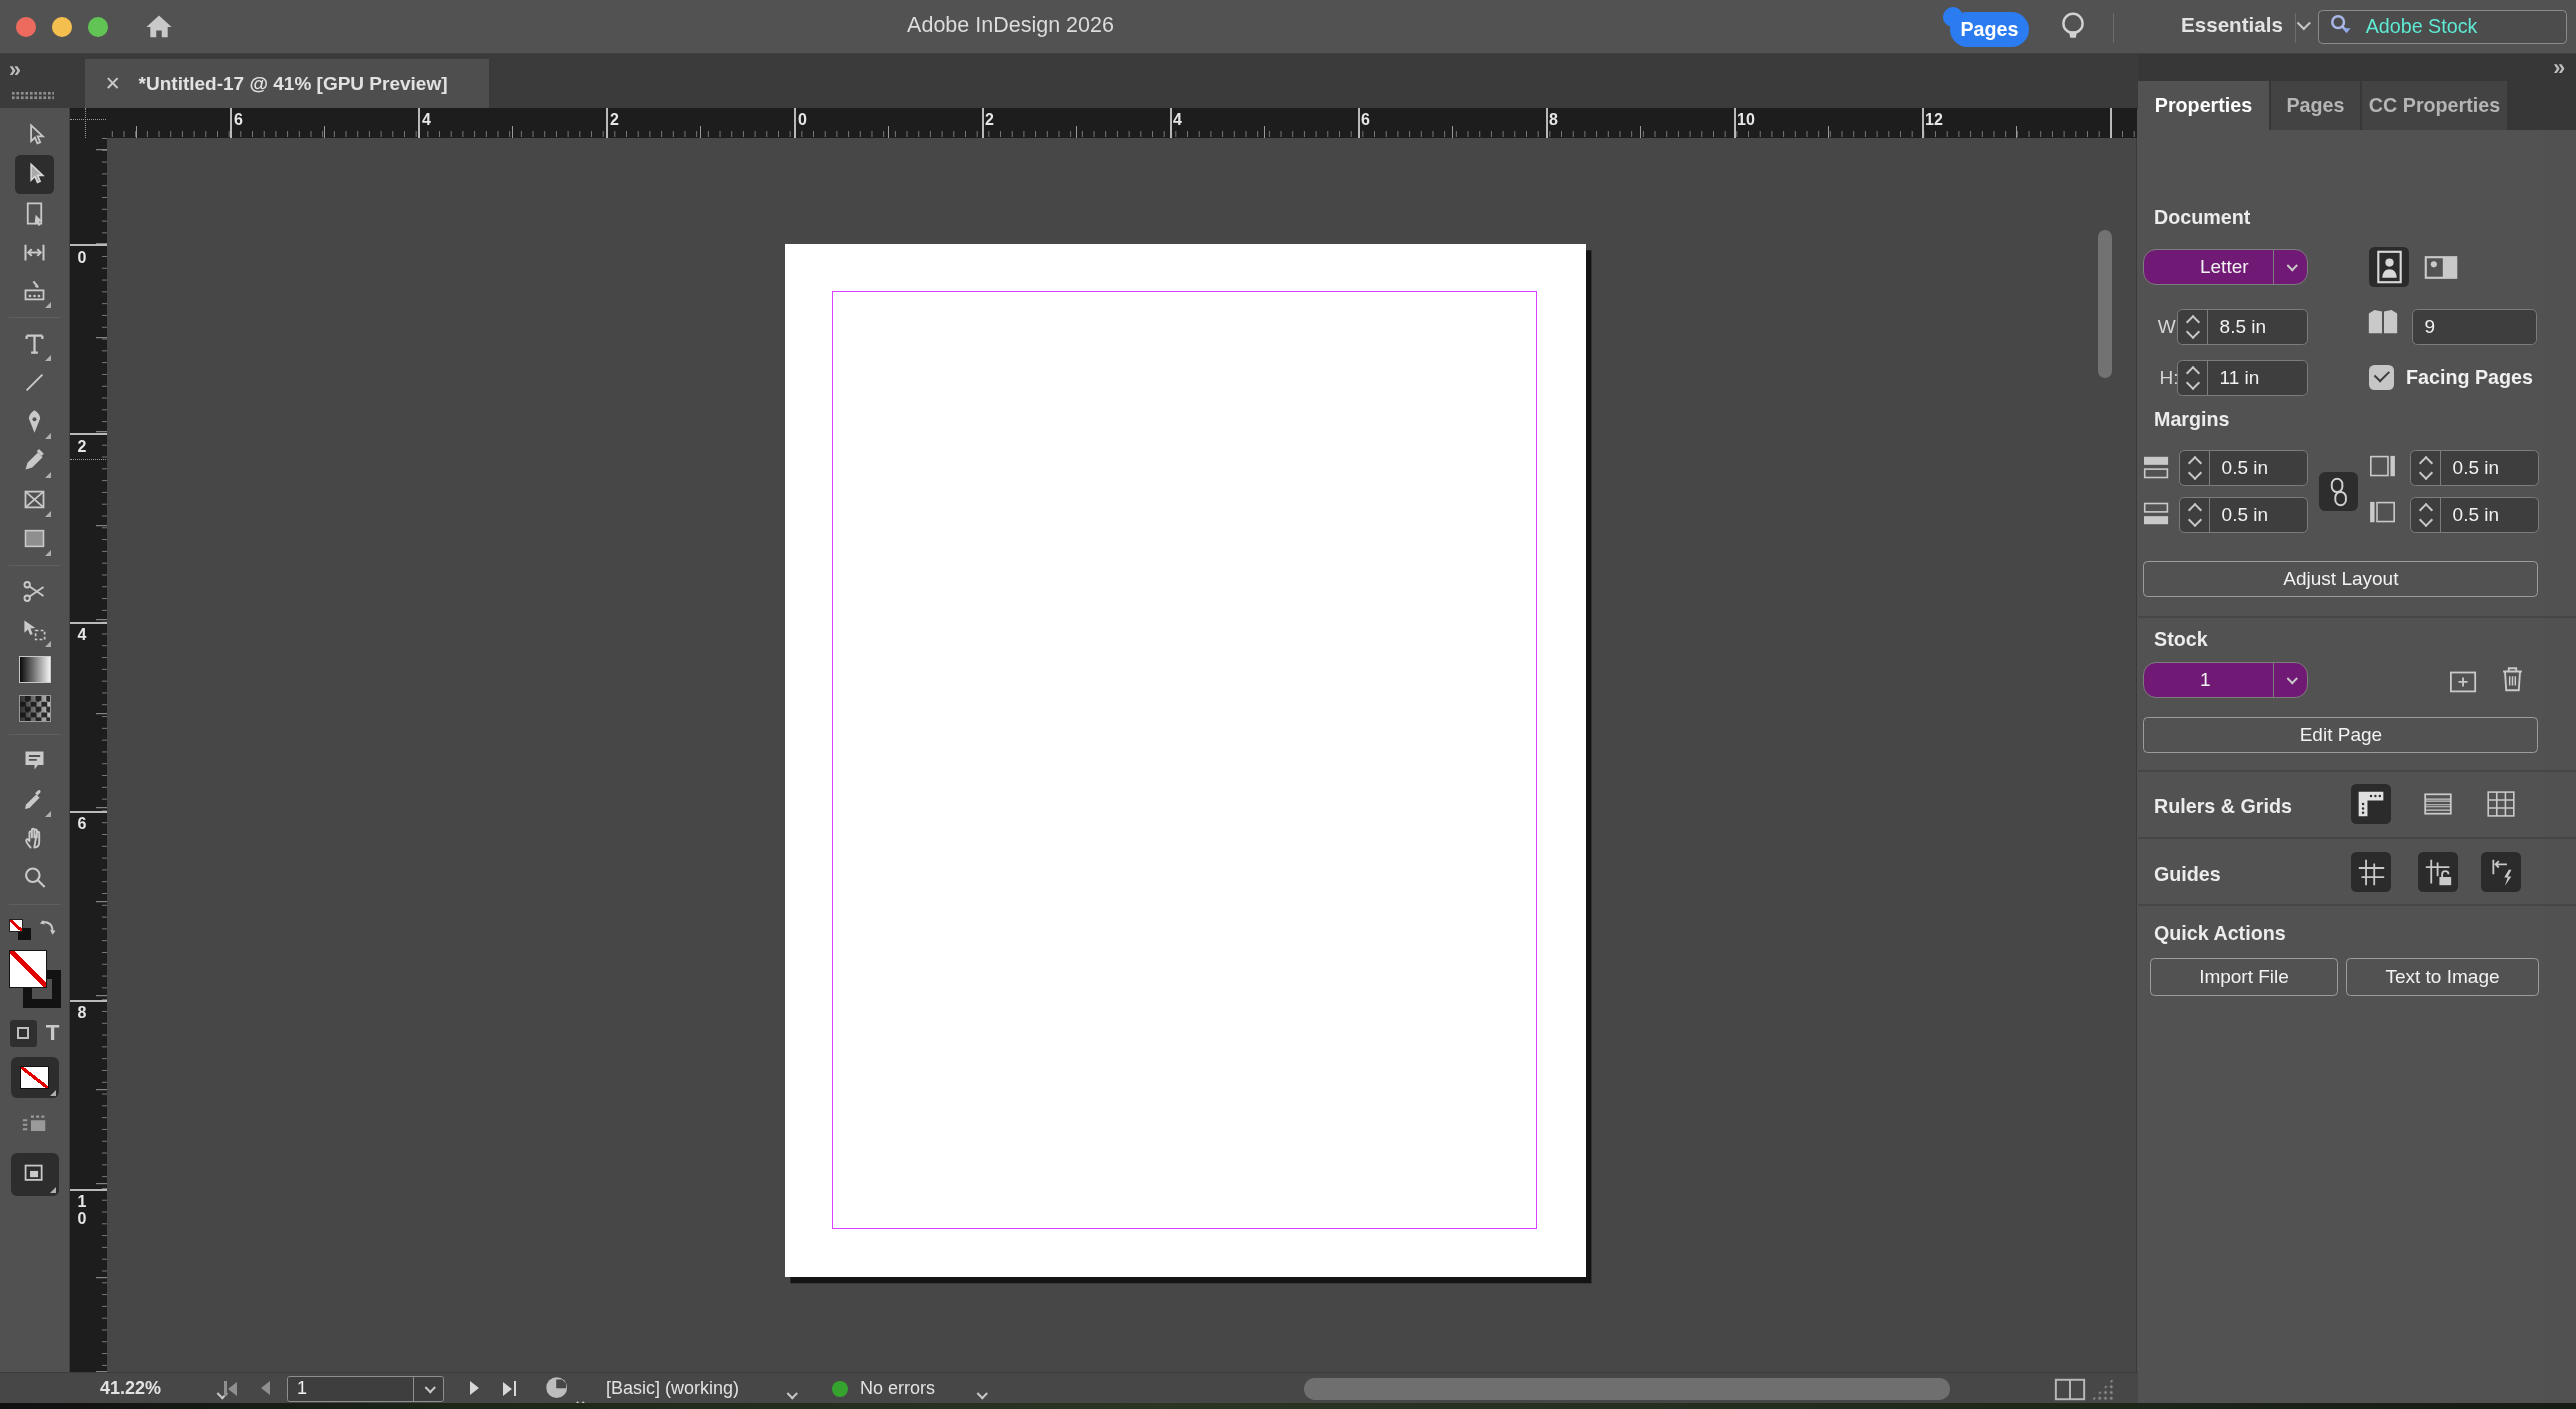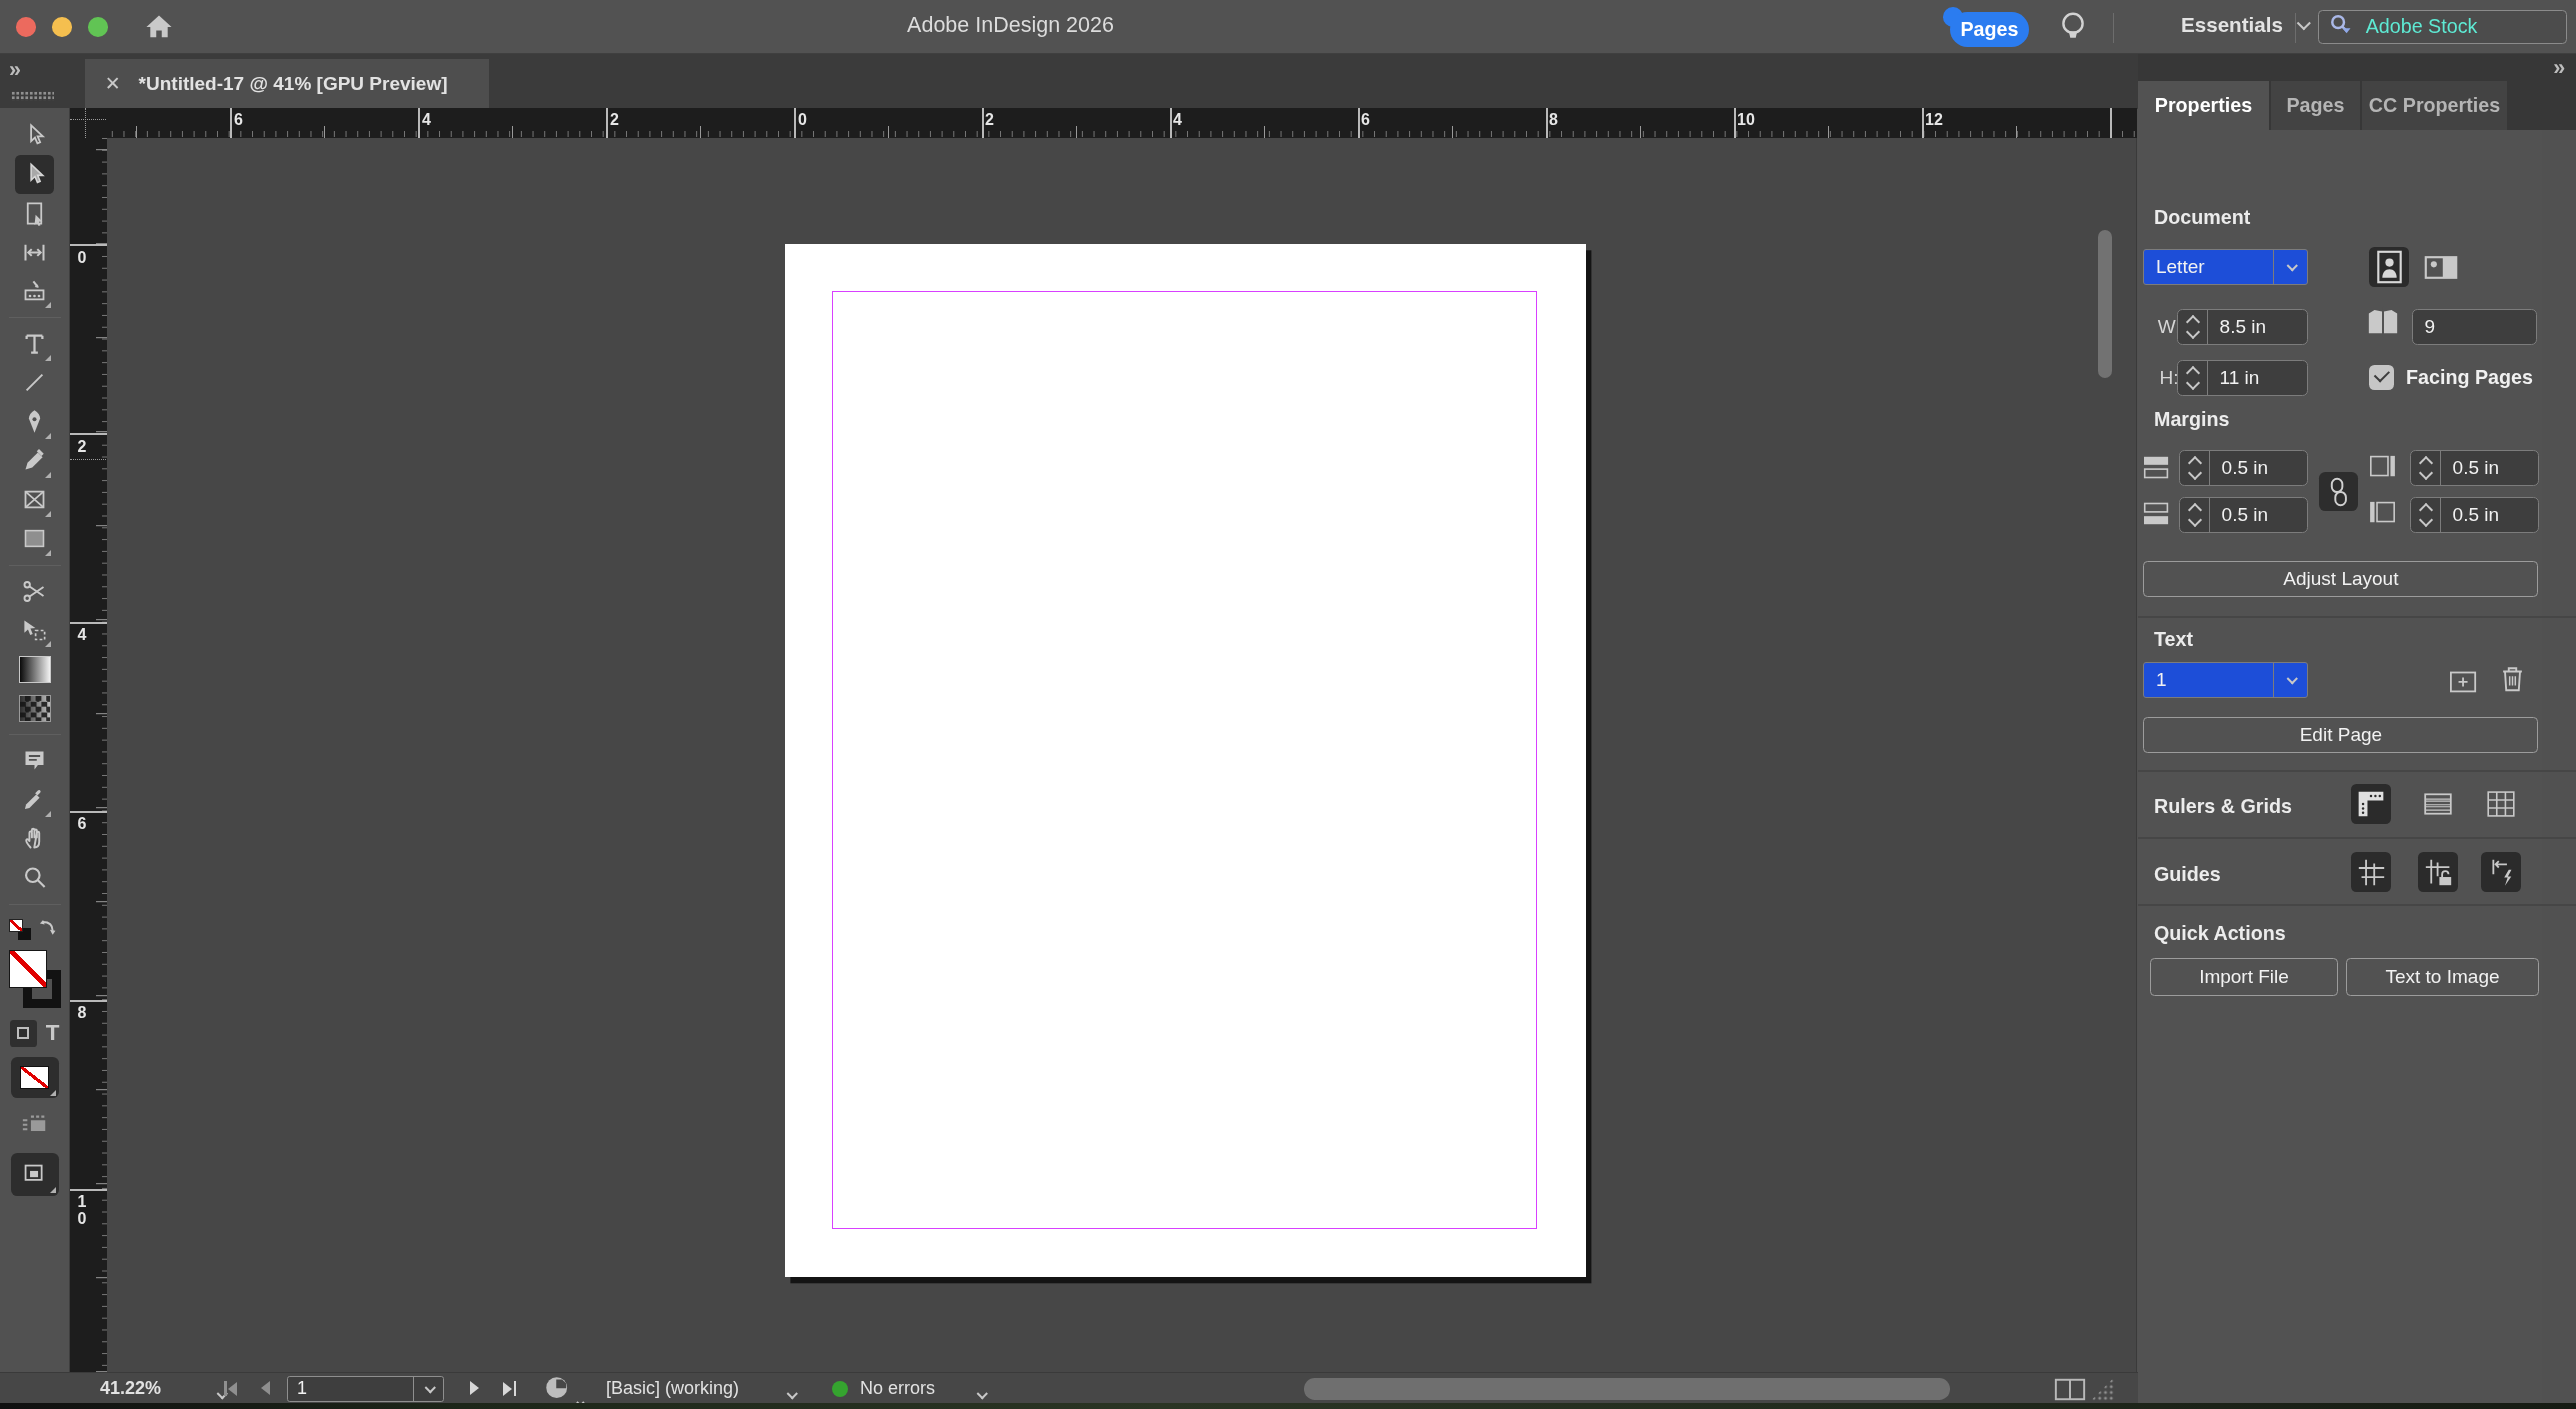--- a/index.html
+++ b/index.html
@@ -133,22 +133,22 @@
   .pdiv { position:absolute; left:0; width:438px; height:1.8px; background:#464646; }
   .nfield { position:absolute; display:flex; background:#3e3e3e; border:1.3px solid #7c7c7c;
             border-radius:5.4px; height:36px; align-items:stretch; overflow:hidden; }
   .nfield .spin { width:30px; border-right:1.3px solid #7c7c7c; position:relative; flex:0 0 auto; }
   .spin::before, .spin::after { content:""; position:absolute; left:9.8px; width:8px; height:8px;
         border-top:2px solid #c8c8c8; border-right:2px solid #c8c8c8; }
   .spin::before { top:7.2px;  transform:rotate(-45deg); }
   .spin::after  { bottom:7.2px; transform:rotate(135deg); }
   .nfield .val { flex:1; display:flex; align-items:center; padding-left:11.6px;
                  color:#f2f2f2; font-size:19px; }
-  .pselect { position:absolute; display:flex; background:#1d4ed8; border:1.3px solid #7c7c7c;
-             border-radius:3px; height:36px; align-items:stretch; overflow:hidden; }
+  .pselect { position:absolute; display:flex; background:#701a75; border:1.3px solid #7c7c7c;
+             border-radius:13px; height:36px; align-items:stretch; overflow:hidden;padding-left:44px; }
   .pselect .val { flex:1; display:flex; align-items:center; padding-left:11.6px;
                   color:#f2f2f2; font-size:19px; }
   .pselect .dd { width:34px; border-left:1.3px solid #7c7c7c; display:flex; align-items:center;
                  justify-content:center; }
   .btn { position:absolute; border:1.3px solid #9c9c9c; border-radius:4.5px; color:#f2f2f2;
          font-size:19px; display:flex; align-items:center; justify-content:center;
          background:transparent; font-weight:400; }
   .ibtn { position:absolute; width:40px; height:40px; border-radius:5.4px; display:flex;
           align-items:center; justify-content:center; }
   .ibtn.on { background:#2b2b2b; }
@@ -524,21 +524,21 @@
       </svg>
   </span>
   <div class="nfield" style="left:272px; top:416px; width:129px;">
     <span class="spin"></span>
     <span class="val">0.5 in</span>
   </div>
 
   <div class="btn" style="left:5.4px; top:480px; width:395px; height:36px;">Adjust Layout</div>
 
   <div class="pdiv" style="top:535px;"></div>
-  <div class="sect-label" style="left:16px; top:547px;">Text</div>
+  <div class="sect-label" style="left:16px; top:547px;">Stock</div>
   <div class="pselect" style="left:5.4px; top:581px; width:165px;">
     <span class="val">1</span>
     <span class="dd">
         <span class="chev-s"></span>
       </span>
   </div>
   <span style="position:absolute; left:311px; top:587px;">
     <svg width="29" height="27" viewBox="0 0 32 30" stroke="#c9c9c9" stroke-width="2" fill="none">
         <rect x="2" y="5" width="27" height="21"></rect>
         <path d="M15.5 10.5v10M10.5 15.5h10"></path>

